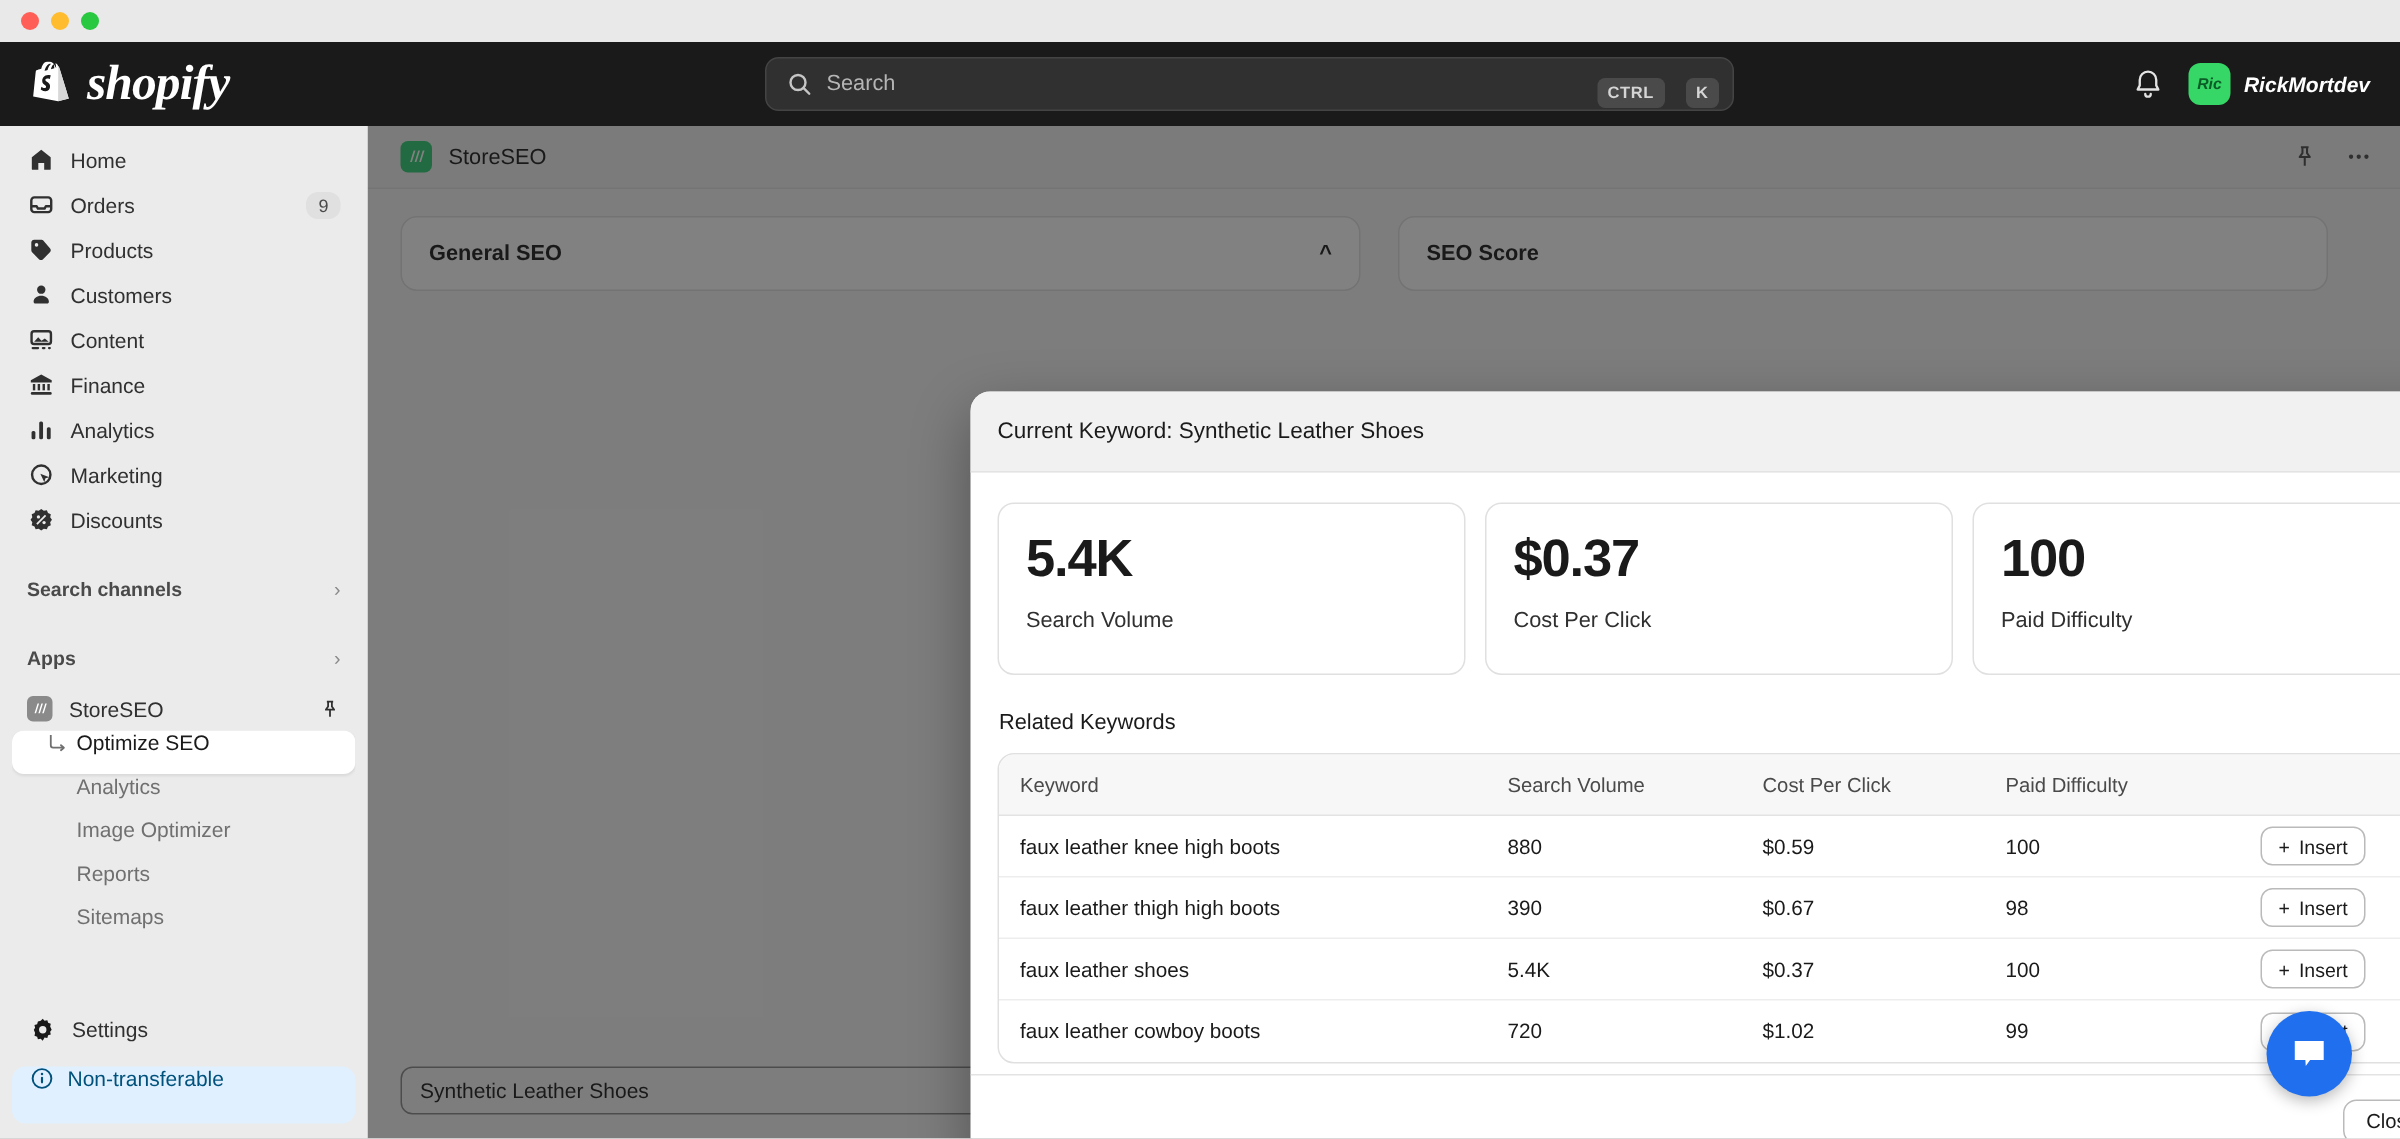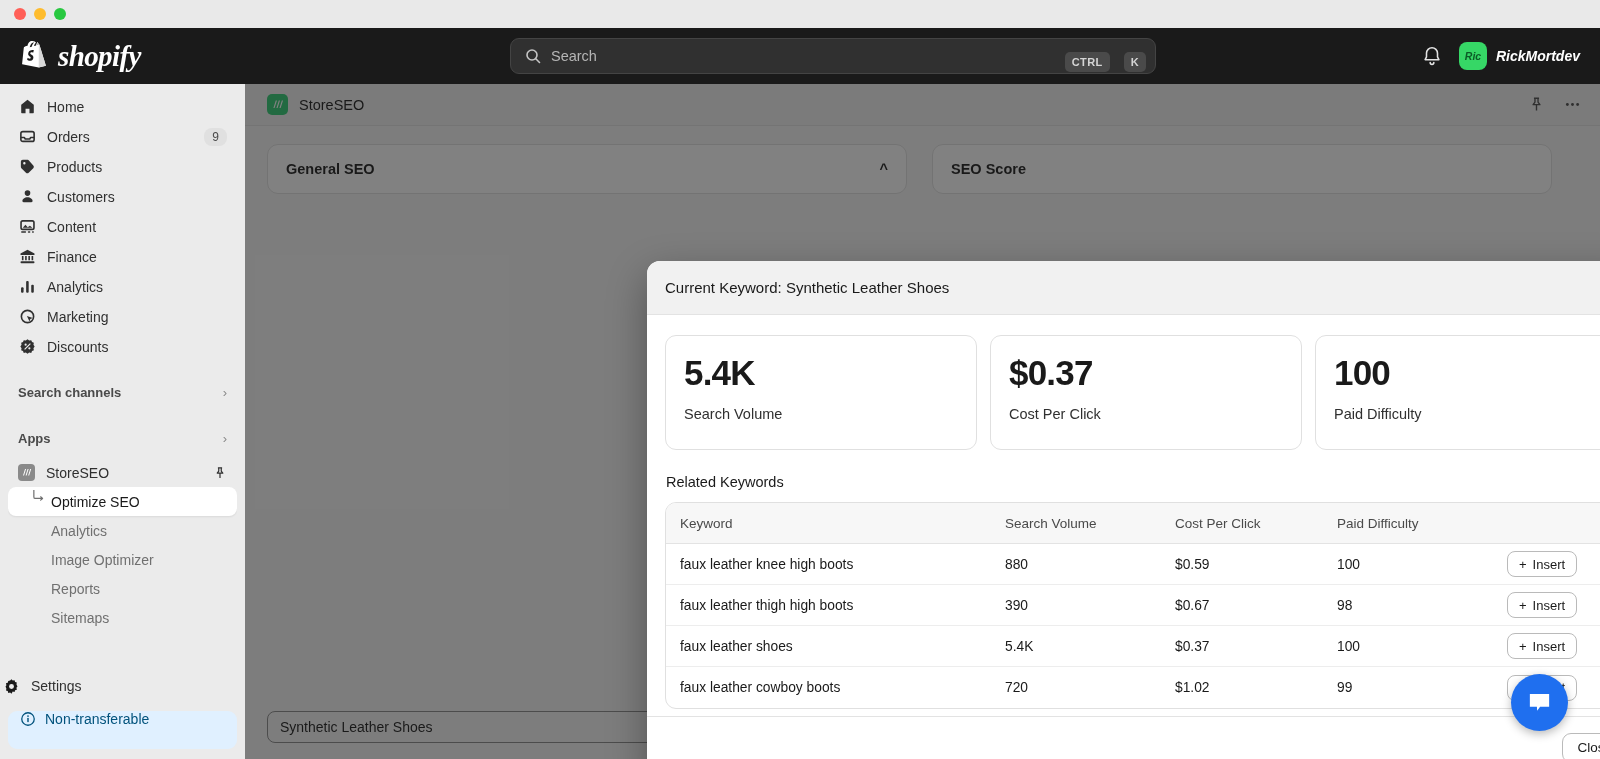--- a/index.html
+++ b/index.html
@@ -25,21 +25,21 @@
   .topbar {
     height: 56px; background: #1a1a1a;
     display: flex; align-items: center; position: relative;
   }
   .brand {
     display: flex; align-items: center; gap: 9px;
     padding-left: 22px; width: 245px;
   }
   .brand-mark { width: 27px; height: 30px; display: block; }
   .brand-word {
-    color: #fff; font-size: 29px; font-weight: bold;
+    color: #fff; font-size: 33px; font-weight: bold;
     font-style: italic; letter-spacing: -0.6px;
     font-family: "Liberation Serif", serif;
   }
   .searchwrap { flex: 1; display: flex; justify-content: center; }
   .searchbox {
     width: 646px; height: 36px; background: #303030;
     border: 1px solid #444; border-radius: 9px;
     display: flex; align-items: center; padding: 0 9px 0 14px; gap: 10px;
   }
   .searchbox .ph { color: #b5b5b5; font-size: 14.5px; flex: 1; }
@@ -93,38 +93,38 @@
   .approw {
     height: 29px; display: flex; align-items: center; gap: 11px;
     padding: 0 10px; font-size: 14px; color: #303030;
   }
   .appicon {
     width: 17px; height: 17px; border-radius: 4px; background: #8a8a8a;
     display: flex; align-items: center; justify-content: center; flex: none;
   }
   .pin { width: 14px; height: 14px; }
   .subitem {
-    height: 29px; display: flex; align-items: center;
+    height: 29px; display: flex; 
     padding-left: 43px; font-size: 14px; color: #707070;
     border-radius: 8px; position: relative;
   }
   .subitem.active {
     background: #fff; color: #1a1a1a;
     box-shadow: 0 1px 2px rgba(0,0,0,.08);
   }
   .elbow {
     position: absolute; left: 24px; top: 2px;
     width: 13px; height: 13px;
   }
   .subclip { max-height: 146px; overflow: hidden; }
 
   .sidebar-bottom { margin-top: auto; padding-bottom: 10px; }
   .settingsrow {
     height: 30px; display: flex; align-items: center; gap: 11px;
-    padding: 0 3px; font-size: 14px; color: #303030; margin-bottom: 10px;
+    padding: 0 20px; font-size: 14px; color: #303030; margin-bottom: 10px;
   }
   .nontransfer {
     margin: 0 8px; height: 38px; background: #e0f0ff; border-radius: 9px;
     display: flex; align-items: flex-start; gap: 9px; padding: 0 12px;
     color: #00527c; font-size: 14px;
   }
 
   
   .main { flex: 1; position: relative; background: #f1f1f1; overflow: hidden; }
   .appbar {

